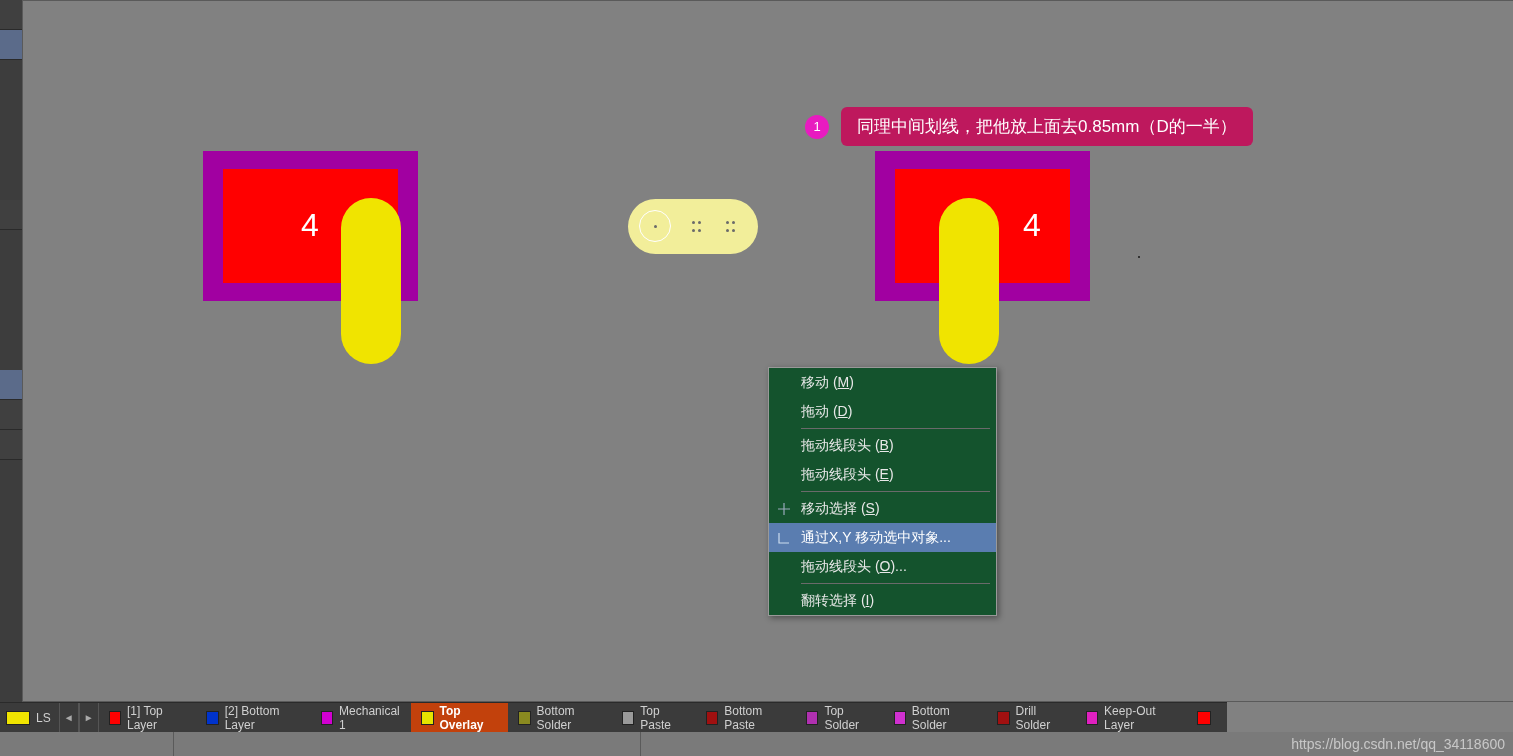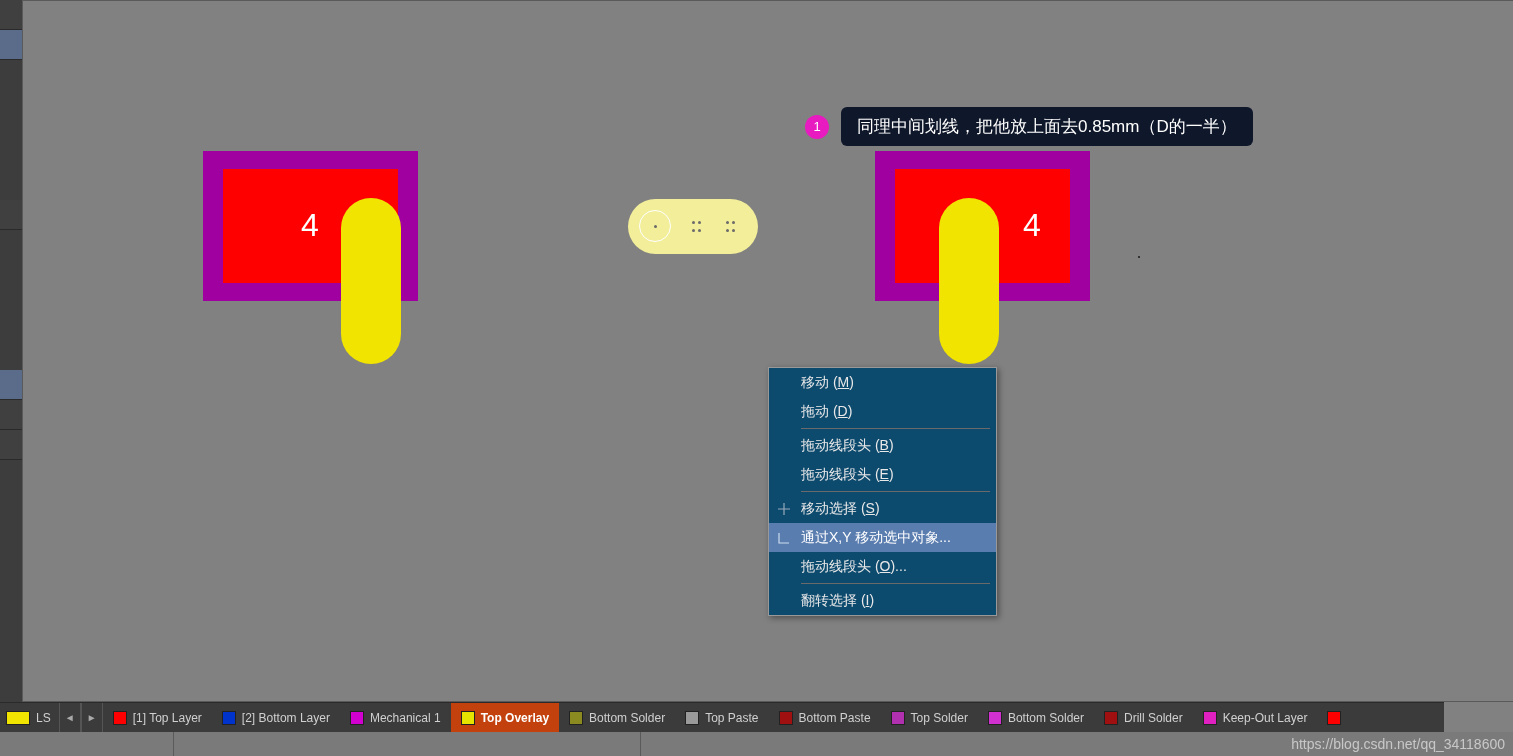--- a/index.html
+++ b/index.html
@@ -94,32 +94,32 @@
     width: 24px; height: 24px;
     background: #e81bc0;
     border-radius: 50%;
     color: #fff;
     font-size: 13px;
     display: flex;
     align-items: center;
     justify-content: center;
   }
   .annotation .text {
-    background: #0f172a;
+    background: #be185d;
     color: #fff;
     padding: 8px 16px;
     border-radius: 6px;
     font-size: 17px;
   }
 
   
   .context-menu {
     position: absolute;
     width: 229px;
-    background: #0c4a6e;
+    background: #14532d;
     border: 1px solid #999;
     box-shadow: 2px 2px 6px rgba(0,0,0,.4);
     font-size: 14px;
     color: #e8e8e8;
   }
   .context-menu .item {
     display: flex;
     align-items: center;
     padding: 5px 10px 5px 32px;
     position: relative;
@@ -140,21 +140,21 @@
     transform: translateY(-50%);
     width: 14px; height: 14px;
     color: #9aa;
   }
   .context-menu u { text-decoration: underline; }
 
   
   .layer-bar {
     position: absolute;
     left: 0; bottom: 24px;
-    width: 1444px;
+    width: 1227px;
     height: 30px;
     background: #3b3b3b;
     display: flex;
     align-items: center;
     font-size: 12px;
     color: #d0d0d0;
     border-top: 1px solid #2a2a2a;
   }
   .layer-bar .ls-chip {
     display: flex;

